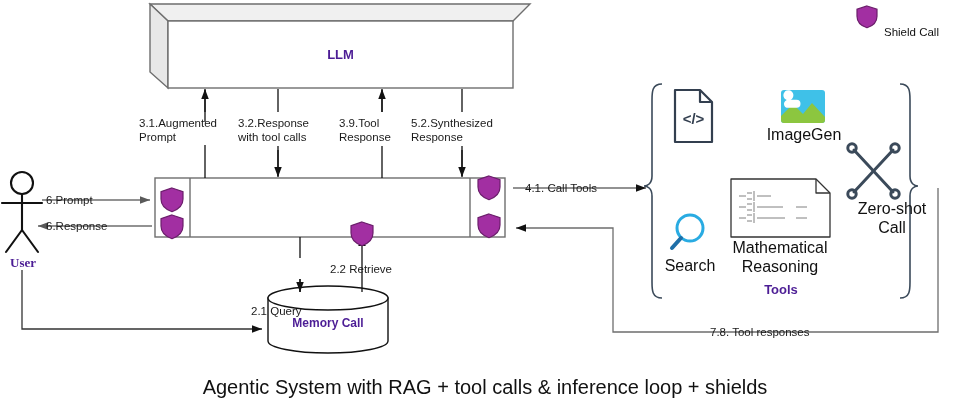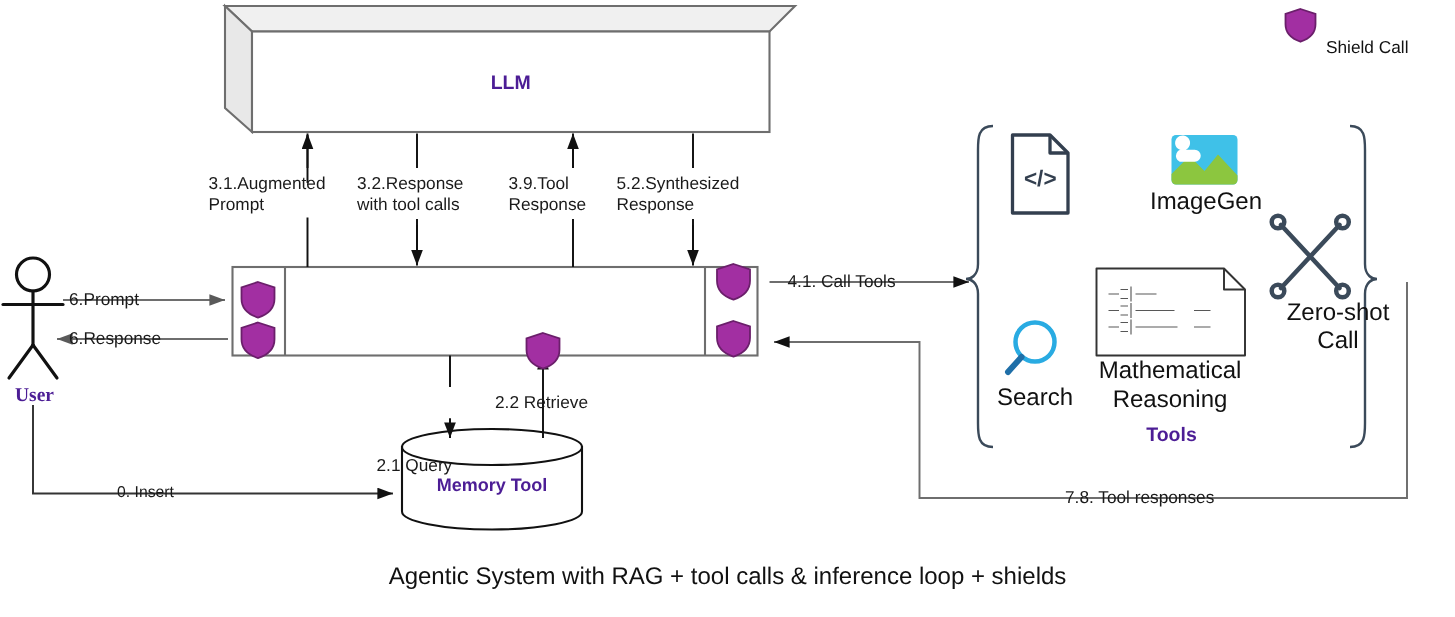--- a/index.html
+++ b/index.html
@@ -4,21 +4,21 @@
 <style>
   html,body{margin:0;padding:0;background:#ffffff;}
   body{width:970px;height:411px;position:relative;overflow:hidden;
        font-family:"Liberation Sans","DejaVu Sans",sans-serif;color:#000;}
   .canvas{position:absolute;inset:0;}
   .abs{position:absolute;}
   .lbl{position:absolute;font-size:11.5px;color:#1a1a1a;line-height:1.25;white-space:pre;}
   .node-title{position:absolute;font-weight:bold;font-size:13px;color:#4c1d95;text-align:center;white-space:nowrap;}
   .icon-cap{position:absolute;font-size:16px;color:#111;text-align:center;line-height:1.2;white-space:pre;}
   svg{display:block;overflow:visible;}
-  .caption{position:absolute;left:0;right:0;text-align:center;font-size:16px;color:#111;}
+  .caption{position:absolute;left:0;right:0;text-align:center;font-size:20px;color:#111;}
   .legend-text{position:absolute;font-size:11.5px;color:#111;white-space:nowrap;}
 </style>
 </head>
 <body>
 
 <div class="canvas">
 
   <svg class="abs" style="left:0;top:0" width="970" height="411">
     <defs>
       <marker id="ah" markerWidth="9" markerHeight="9" refX="8" refY="3" orient="auto">
@@ -156,27 +156,26 @@
     </g>
     <g>
       <path d="M489,214 l11,3.6 v7.5 c0,6.6 -5,10.6 -11,12.6 c-6,-2 -11,-6 -11,-12.6 v-7.5 z" fill="#A22FA2" stroke="#6B1F6B" stroke-width="1.2"></path>
     </g>
     <g>
       <path d="M867,6 l10,3.3 v6.9 c0,6.1 -4.6,9.8 -10,11.6 c-5.4,-1.8 -10,-5.5 -10,-11.6 v-6.9 z" fill="#A22FA2" stroke="#6B1F6B" stroke-width="1.2"></path>
     </g>
   </svg>
 
   <div class="node-title" style="left:168px;top:47px;width:345px;">LLM</div>
-  <div class="node-title" style="left:268px;top:316px;width:120px;font-size:12px;">Memory Tool</div>
+  <div class="node-title" style="left:268px;top:316px;width:120px;font-size:12px;">Memory Call</div>
   <div class="node-title" style="left:0px;top:255px;width:46px;font-family:Liberation Serif, serif;">User</div>
   <div class="node-title" style="left:711px;top:282px;width:140px;">Tools</div>
 
   <div class="lbl" style="left:46px;top:193px;width:100px;">6.Prompt</div>
   <div class="lbl" style="left:46px;top:219px;width:104px;">6.Response</div>
-  <div class="lbl" style="left:78px;top:322px;width:130px;font-size:10.5px;">0. Insert</div>
   <div class="lbl" style="left:251px;top:262px;width:95px;margin-top:42px;">2.1 Query</div>
   <div class="lbl" style="left:330px;top:262px;width:100px;">2.2 Retrieve</div>
   <div class="lbl" style="left:139px;top:116px;width:134px;">3.1.Augmented
 Prompt</div>
   <div class="lbl" style="left:238px;top:116px;width:140px;">3.2.Response
 with tool calls</div>
   <div class="lbl" style="left:339px;top:116px;width:90px;">3.9.Tool
 Response</div>
   <div class="lbl" style="left:411px;top:116px;width:142px;">5.2.Synthesized
 Response</div>

